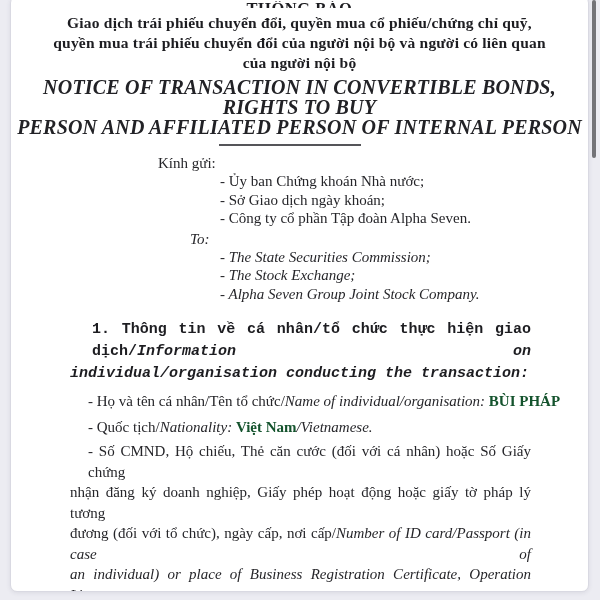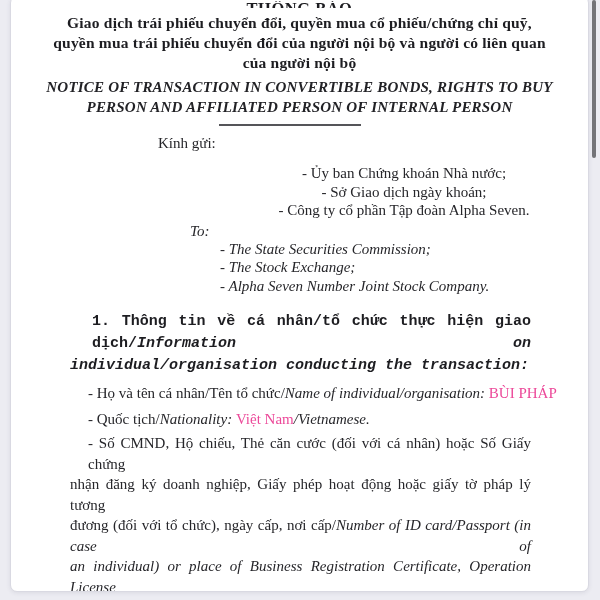--- a/index.html
+++ b/index.html
@@ -41,51 +41,51 @@
   .cut-strip .cut-text {
     display: inline-block;
     margin-top: -14px;
     font-weight: bold;
     font-size: 16.5px;
     letter-spacing: 0.5px;
     color: #1d1d21;
   }
 
   .title-vi { margin-top: 5px; text-align: center; font-weight: bold; font-size: 15.5px; line-height: 20px; letter-spacing: 0.2px; color: #1d1d21; }
-  .title-en { margin-top: 4px; text-align: center; font-weight: bold; font-style: italic; font-size: 15px; line-height: 20px; letter-spacing: 0.2px; color: #222226; }
+  .title-en { margin-top: 4px; text-align: center; font-weight: bold; font-style: italic; font-size: 20px; line-height: 20px; letter-spacing: 0.2px; color: #222226; }
 
   .divider {
     width: 142px;
     border: none;
     border-top: 2px solid #555559;
     margin: 7px auto 0 auto;
     transform: translateX(-10px);
   }
 
   .kinh-gui { margin: 8px 0 0 147px; line-height: 18px; }
-  .recips-vi { margin: 12px 0 0 209px; line-height: 18.5px; text-align: center; }
+  .recips-vi { margin: 0 0 0 209px; line-height: 18.5px; }
   .to-label { margin: 2px 0 0 179px; font-style: italic; line-height: 18px; }
   .recips-en { margin: 0 0 0 209px; font-style: italic; line-height: 18.5px; }
   .recip-line { white-space: nowrap; }
 
   .body-block { margin-left: 59px; margin-right: 57px; }
 
   .heading1 { margin-top: 16px; font-weight: bold; line-height: 22px; color: #1d1d21; font-family: Liberation Mono, monospace; }
   .heading1 .jfirst { text-align: justify; text-align-last: justify; padding-left: 22px; }
   .heading1 .hl2 { font-style: italic; }
 
   .field-line { margin-top: 6px; padding-left: 18px; line-height: 20px; white-space: nowrap; }
   .field-line.second { }
 
   .idpara { margin-top: 4px; line-height: 20.5px; }
   .jline { text-align: justify; text-align-last: justify; }
   .jline.first { padding-left: 18px; }
 
   .it { font-style: italic; }
-  .b  { font-weight: normal; color: #ec4899; }
+  .b  { font-weight: bold; color: #14532d; }
 
   .scrollbar-thumb {
     position: absolute;
     right: 4px;
     top: 0;
     width: 4px;
     height: 158px;
     background: #747478;
     border-radius: 2px;
   }
@@ -120,21 +120,21 @@
         <div class="recip-line">- Ủy ban Chứng khoán Nhà nước;</div>
         <div class="recip-line">- Sở Giao dịch ngày khoán;</div>
         <div class="recip-line">- Công ty cổ phần Tập đoàn Alpha Seven.</div>
       </div>
 
       <div class="to-label">To:</div>
 
       <div class="recips-en">
         <div class="recip-line">- The State Securities Commission;</div>
         <div class="recip-line">- The Stock Exchange;</div>
-        <div class="recip-line">- Alpha Seven Number Joint Stock Company.</div>
+        <div class="recip-line">- Alpha Seven Group Joint Stock Company.</div>
       </div>
 
       <div class="body-block heading1">
         <div class="jfirst"><span>1. Thông tin về cá nhân/tổ chức thực hiện giao dịch/</span><span class="hl2">Information on</span></div>
         <div class="hl2">individual/organisation conducting the transaction:</div>
       </div>
 
       <div class="body-block field-line">
         <span>- Họ và tên cá nhân/Tên tổ chức/</span><span class="it">Name of individual/organisation: </span><span class="b">BÙI PHÁP</span>
       </div>

